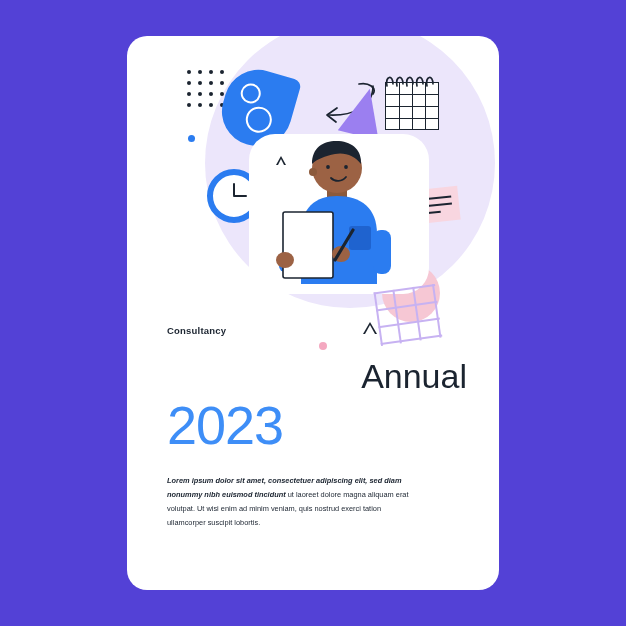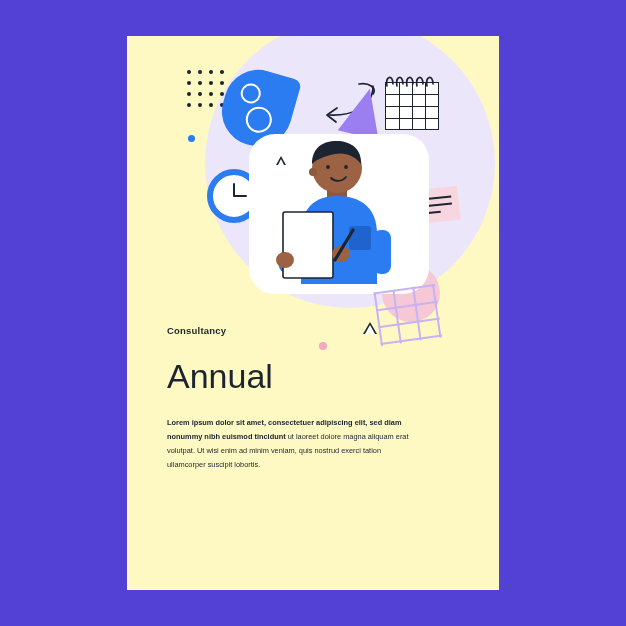--- a/index.html
+++ b/index.html
@@ -8,22 +8,23 @@
     font-family:"Liberation Sans", sans-serif;
   }
   body {
     background:#5341d6;
     display:flex; align-items:center; justify-content:center;
     overflow:hidden;
   }
   .poster {
     position:relative;
     width:372px; height:554px;
-    background:#fef9c3;
+    background:#ffffff;
     overflow:hidden;
+    border-radius:20px;
   }
 
   
   .blob-lilac {
     position:absolute;
     width:290px; height:290px;
     border-radius:50%;
     background:#ece6fb;
     left:78px; top:-18px;
   }
@@ -151,32 +152,32 @@
   }
 
   
   .txt { position:absolute; left:40px; top:288px; width:300px; }
   .kicker {
     font-size:9.5px; font-weight:bold; color:#1b2430;
     letter-spacing:.2px; line-height:1.45;
   }
   .title {
     margin-top:20px;
-    font-size:34px; line-height:1.08; color:#1b2430; font-weight:400;
+    font-size:34px; line-height:1.08; color:#1b2430; font-weight:400;text-align:right;
   }
   .year {
     margin-top:4px;
     font-size:54px; line-height:1; color:#3e8ef7; font-weight:400;
     letter-spacing:-1px;
   }
   .para {
     margin-top:22px;
     font-size:7.4px; line-height:1.85; color:#1b2430; width:245px;
   }
-  .para b { font-weight:bold; }
+  .para b { font-weight:bold;font-style:italic; }
 </style>
 </head>
 <body>
 
 <div class="poster">
 
   <div class="blob-lilac"></div>
   <div class="blob-pink-small"></div>
 
   <div class="illus">
@@ -298,20 +299,21 @@
     <div class="dot-pink"></div>
   </div>
 
   <div class="txt">
     <div class="kicker">
       <div>Consultancy</div>
     </div>
     <div class="title">
       <div>Annual</div>
     </div>
+    <div class="year">2023</div>
     <div class="para">
       <b>Lorem ipsum dolor sit amet, consectetuer adipiscing elit, sed diam nonummy nibh euismod tincidunt</b>
       <span>ut laoreet dolore magna aliquam erat volutpat. Ut wisi enim ad minim veniam, quis nostrud exerci tation ullamcorper suscipit lobortis.</span>
     </div>
 
   </div>
 
 </div>
 
 </body></html>

